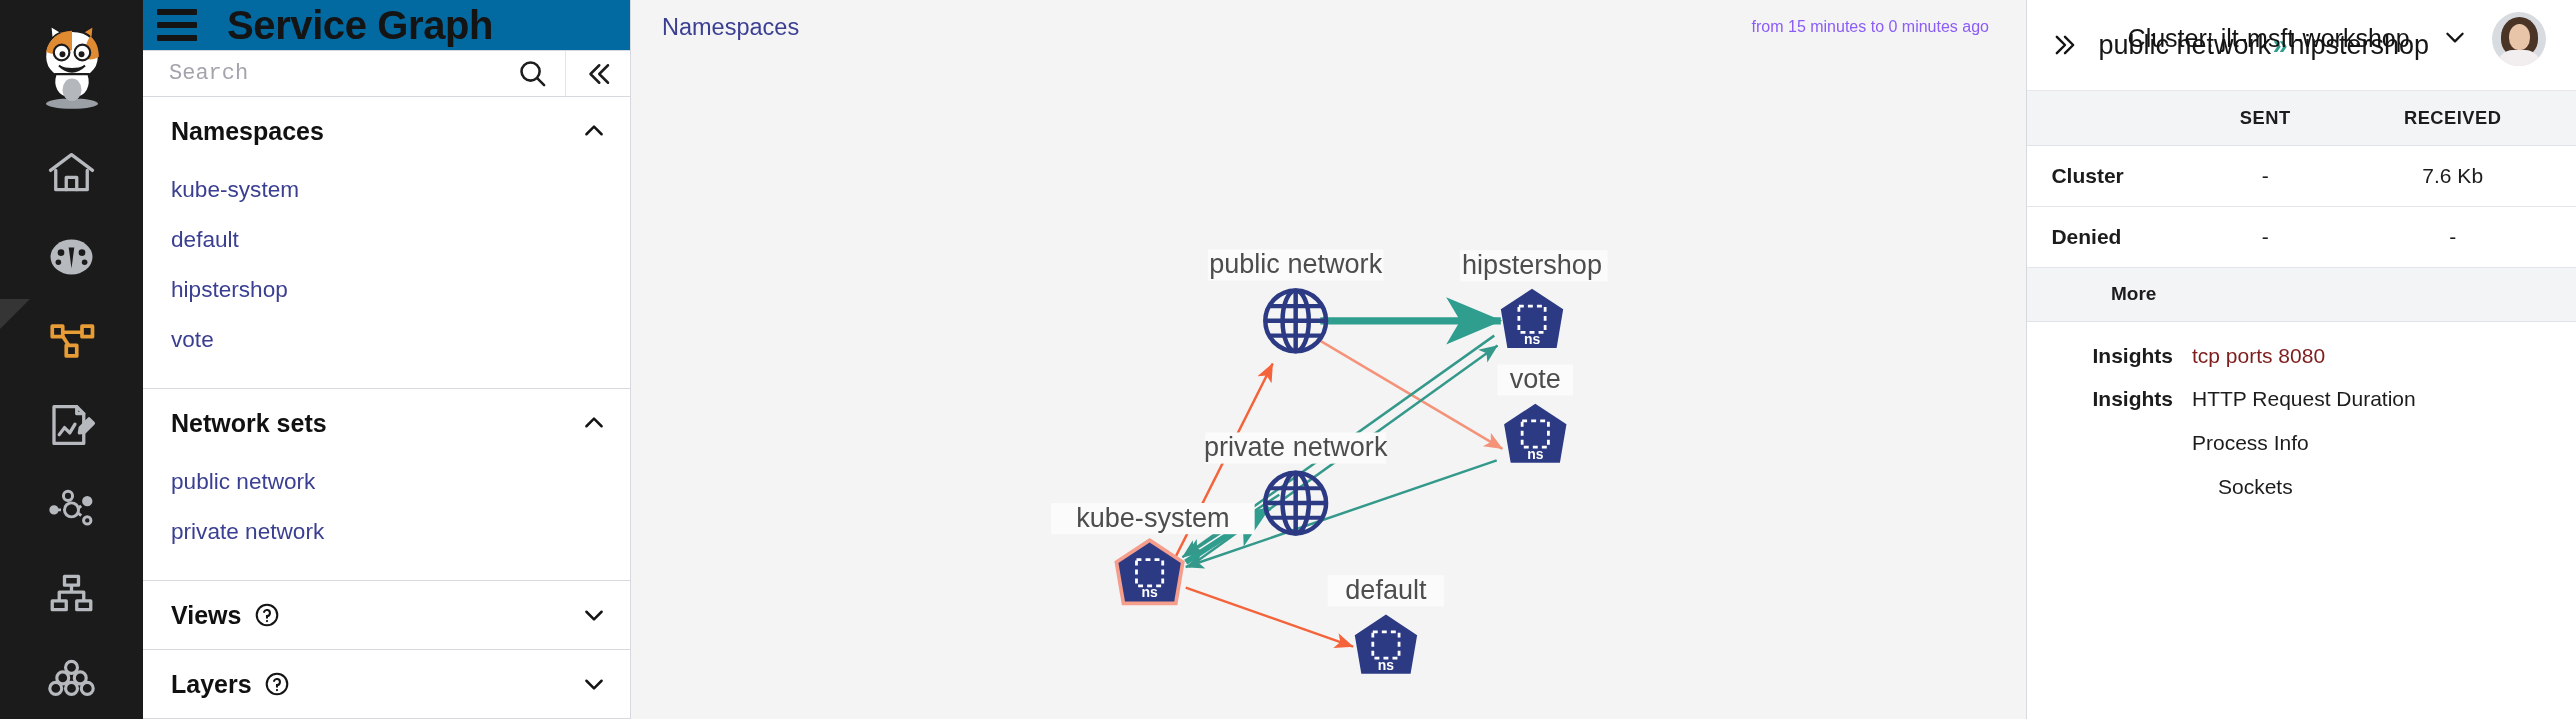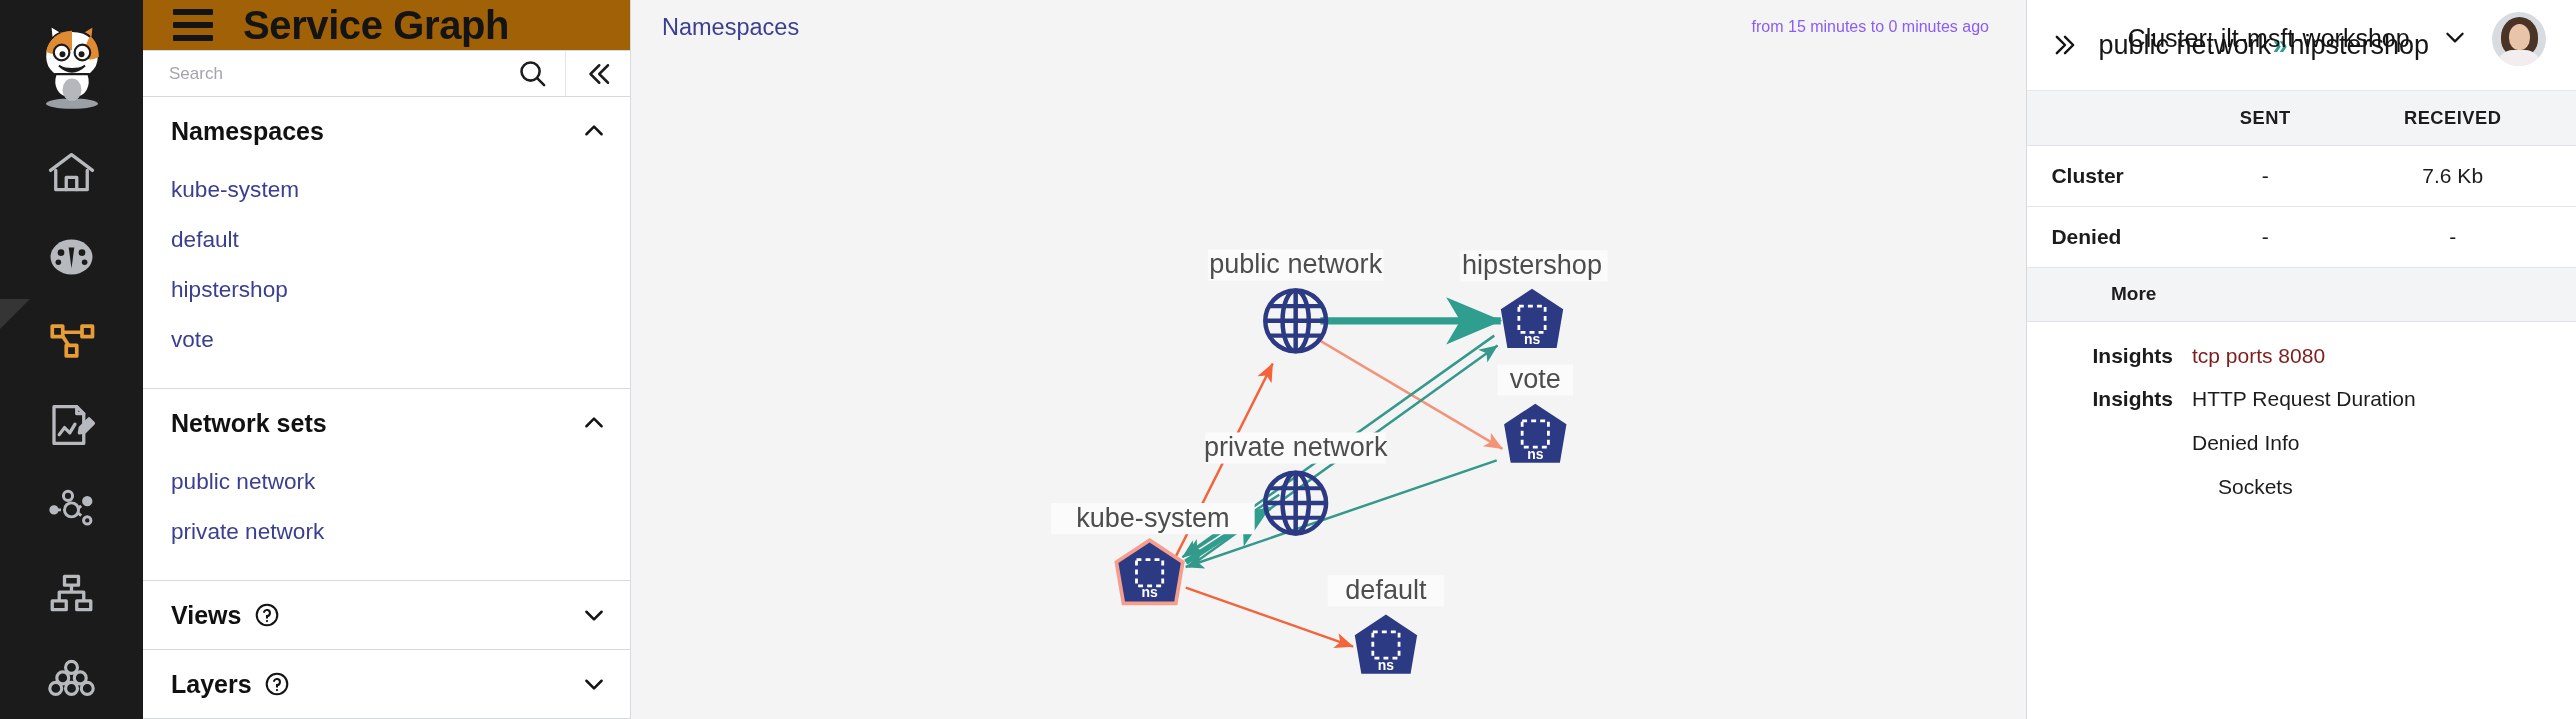--- a/index.html
+++ b/index.html
@@ -36,40 +36,40 @@
 
   
   .leftpanel {
     width: 488px; flex: 0 0 488px;
     background: #ffffff;
     border-right: 1.7px solid #d6d9e0;
     display: flex; flex-direction: column;
   }
   .app-title-bar {
     height: 77px; display: flex; align-items: center; gap: 30px;
-    padding-left: 30px;
-    background: #a16207;
+    padding-left: 14px;
+    background: #0369a1;
   }
   .hamburger { display: flex; flex-direction: column; gap: 7.8px; cursor: pointer; }
   .hamburger span { display: block; width: 40px; height: 5.2px; background: #141414; border-radius: 0.9px; }
   .app-title { font-size: 40px; font-weight: 700; color: #141414; letter-spacing: -0.4px; white-space: nowrap; }
 
   .search-row {
     height: 71px; display: flex; align-items: center;
     border-top: 1.7px solid #d6d9e0; border-bottom: 1.7px solid #d6d9e0;
   }
   .search-box {
     flex: 1; height: 100%;
     display: flex; align-items: center; padding: 0 0 0 26px;
     border-right: 1.7px solid #e4e6ec;
   }
   .search-input {
     flex: 1; border: 0; outline: 0; background: transparent;
-    font-family: Liberation Sans, sans-serif;
-    font-size: 17px; color: #3b82f6; font-weight: 400;
+    font-family: Liberation Mono, monospace;
+    font-size: 22px; color: #3b82f6; font-weight: 400;
   }
   .search-input::placeholder { color: #a4a4ad; }
   .search-icon-btn { padding: 0 17.4px; display: flex; align-items: center; cursor: pointer; }
   .collapse-btn { width: 64px; height: 100%; display: flex; align-items: center; justify-content: center; cursor: pointer; }
 
   .section { border-bottom: 1.7px solid #d6d9e0; }
   .section-head {
     height: 68px; display: flex; align-items: center;
     padding: 0 22.6px 0 28px; cursor: pointer;
   }
@@ -515,21 +515,21 @@
 
     <div class="more-body">
       <div class="more-row">
         <div class="more-key">Insights</div>
         <div class="more-val">tcp ports 8080</div>
       </div>
       <div class="more-row">
         <div class="more-key">Insights</div>
         <div>
           <div class="insight-link">HTTP Request Duration</div>
-          <div class="insight-link">Denied Info</div>
+          <div class="insight-link">Process Info</div>
           <div class="insight-link">Sockets</div>
         </div>
       </div>
     </div>
   </aside>
 
   <div class="topheader">
     <div class="cluster-sel">
       <span class="cluster-label">Cluster: jlt-msft-workshop</span>
       <span>

